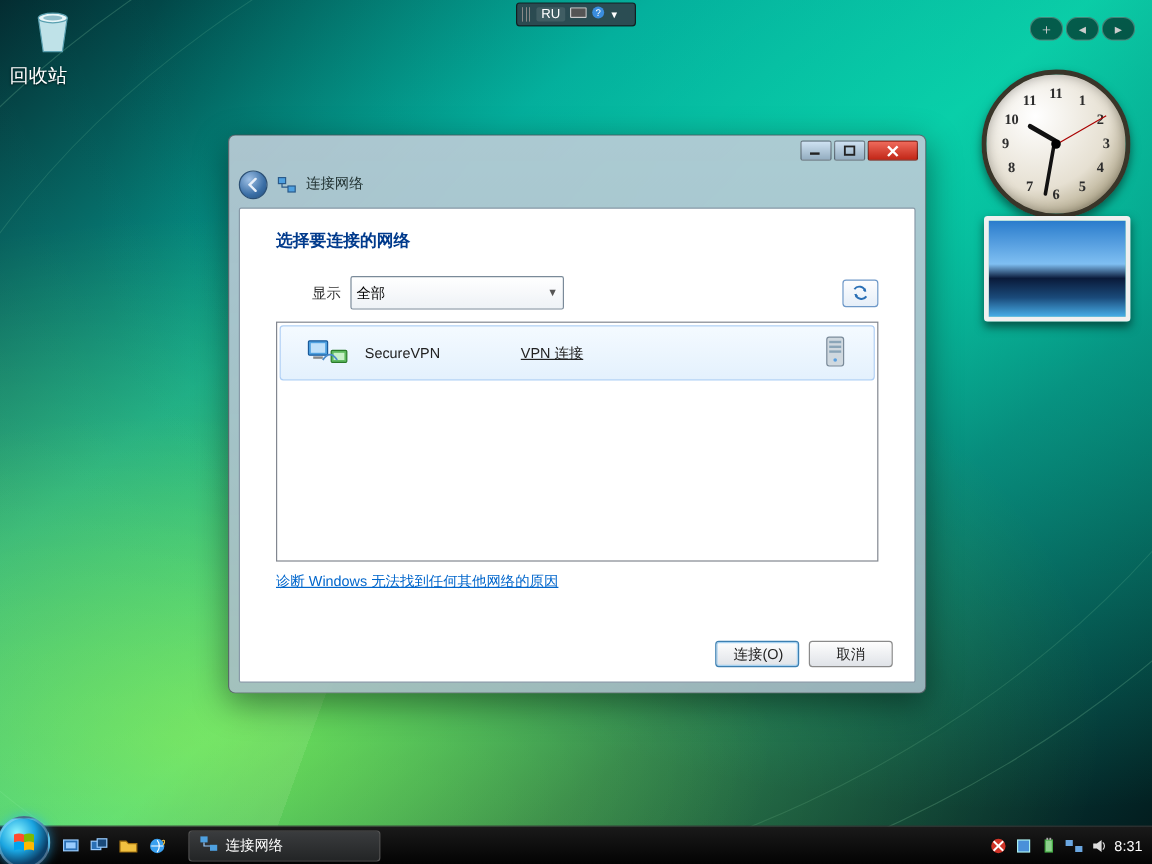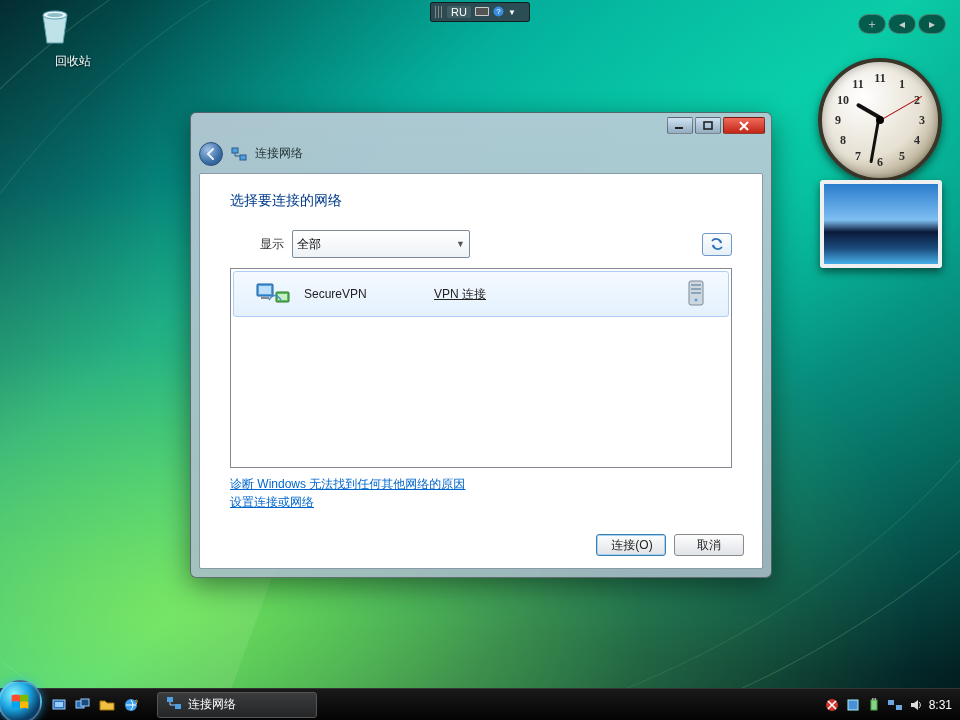--- a/index.html
+++ b/index.html
@@ -14,21 +14,21 @@
   
   .swoosh { position:absolute; inset:0; pointer-events:none;
     background:
       radial-gradient(900px 500px at 150px 620px, rgba(180,255,60,0.30), transparent 55%),
       conic-gradient(from 200deg at 300px 500px, rgba(255,255,255,0.10), transparent 40%);
   }
   .swoosh::before, .swoosh::after { content:""; position:absolute; width:1400px; height:900px; left:-200px; top:-150px;
     border:1px solid rgba(180,255,200,0.18); border-radius:50%; transform:rotate(-20deg); }
   .swoosh::after { transform: rotate(-25deg) scale(0.9); border-color: rgba(180,255,200,0.12); }
 
-  .desktop-icon { position:absolute; top:3px; left:19px; width:72px; text-align:right; color:#fff; font-size:12px; text-shadow:0 1px 2px rgba(0,0,0,0.8);}
+  .desktop-icon { position:absolute; top:3px; left:8px; width:72px; text-align:left; color:#fff; font-size:16px; text-shadow:0 1px 2px rgba(0,0,0,0.8);}
   .desktop-icon .glyph { width:48px; height:48px; margin:0 auto 2px; }
 
   
   .lang-bar { position:absolute; top:2px; left:50%; transform:translateX(-50%); width:100px; height:20px;
     background: rgba(50,60,70,0.85); border:1px solid rgba(0,0,0,0.6); border-radius:3px;
     display:flex; align-items:center; color:#fff; font-size:11px; padding:0 4px; gap:4px;}
   .lang-bar .grip { width:8px; background:repeating-linear-gradient(90deg,#888 0 1px, transparent 1px 3px); height:12px;}
   .lang-btn { background: rgba(255,255,255,0.10); padding:0 4px; border-radius:2px; }
   .lang-bar .dd { font-size:8px; }
 
@@ -63,37 +63,37 @@
   .tbtn { width:26px; height:17px; border-radius:2px; border:1px solid rgba(0,0,0,0.4); display:flex; align-items:center; justify-content:center;}
   .tbtn.min, .tbtn.max { background: linear-gradient(#cfe2f2,#93adc0);}
   .tbtn.close { width:42px; background: linear-gradient(#ef6b5c,#c22617); color:#fff;}
   .tbtn svg { display:block;}
   .win-header { position:absolute; left:8px; top:28px; right:8px; height:25px; display:flex; align-items:center; gap:8px; color:#233; font-size:12px;}
   .back-btn { width:24px; height:24px; border-radius:50%; background:radial-gradient(circle at 35% 30%, #9fc1e6, #3b6fa6 60%, #234d7a); border:1px solid #2b4f74; display:flex; align-items:center; justify-content:center;}
   .back-btn svg { display:block;}
   .hdr-icon { width:16px; height:16px; display:inline-block;}
 
   .win-body { position:absolute; top:60px; left:8px; right:8px; bottom:8px; background:#fff; border:1px solid #8899a7; border-radius:2px; padding: 18px 30px 12px 30px;}
-  .instr { font-size:14px; color:#003a8c; font-weight:400; margin-bottom:20px;}
+  .instr { font-size:14px; color:#003a8c; font-weight:700; margin-bottom:20px;}
   .filter-row { display:flex; align-items:center; gap:8px; margin-bottom:10px;}
   .filter-row label { font-size:12px; color:#333; margin-left:30px;}
   .select { width:178px; height:21px; border:1px solid #7a8a99; border-radius:2px; background:linear-gradient(#fff,#eef2f6); display:flex; align-items:center; justify-content:space-between; padding:13px 4px; font-size:12px;}
   .select .arrow { font-size:9px; color:#555;}
   .refresh-btn { margin-left:auto; width:30px; height:23px; border:1px solid #6e98c8; border-radius:3px; background:linear-gradient(#fdfdfe,#e5eef8); display:flex; align-items:center; justify-content:center;}
 
   .list-box { border:1px solid #828790; height:200px; background:#fff; overflow:hidden;}
   .list-item { height:46px; display:grid; grid-template-columns: 48px 130px 1fr 50px; align-items:center; padding:0 22px;
     background: linear-gradient(#f4faff,#e4f1fd); border:1px solid #aecff5; margin:2px; border-radius:3px;}
   .li-icon { width:34px; height:28px; }
   .li-name { font-size:12px; color:#222;}
   .li-type { font-size:12px; color:#222;text-decoration:underline;}
   .li-right { text-align:right;}
   .li-right svg { vertical-align:middle;}
 
-  .links { margin-top:8px; display:flex; flex-direction:column; gap:1px;}
+  .links { margin-top:8px; display:flex; flex-direction:column; gap:15px;}
   .links a { color:#0066cc; font-size:12px; text-decoration:underline;}
 
   .btn-row { position:absolute; bottom:12px; right:18px; display:flex; gap:8px;}
   .btn { min-width:70px; height:22px; padding:0 10px; font-size:12px; color:#222; border:1px solid #8a8a8a; border-radius:3px;
     background:linear-gradient(#fdfdfd,#e0e3e8); display:flex; align-items:center; justify-content:center;}
   .btn.primary { border:1px solid #3c7fb1; box-shadow: inset 0 0 0 1px #a7d1f0; padding-left: 12px;}
 
   
   .taskbar { position:absolute; left:0; right:0; bottom:0; height:32px; background:linear-gradient(#1a1a1a,#030303); border-top:1px solid #333; display:flex; align-items:center;}
   .start-orb { position:absolute; left:-2px; bottom:-4px; width:44px; height:44px; border-radius:50%;
@@ -237,21 +237,20 @@
               <rect x="5" y="9" width="10" height="2" fill="#8aa5b8"></rect>
               <rect x="5" y="13" width="10" height="2" fill="#8aa5b8"></rect>
               <circle cx="10" cy="21" r="1.5" fill="#5aa0e0"></circle>
             </svg>
         </div>
       </div>
     </div>
 
     <div class="links">
       <a href="#">诊断 Windows 无法找到任何其他网络的原因</a>
-      <a href="#">设置连接或网络</a>
     </div>
 
     <div class="btn-row">
       <div class="btn primary">连接(O)</div>
       <div class="btn">取消</div>
     </div>
   </div>
 </div>
 
 <div class="taskbar">

